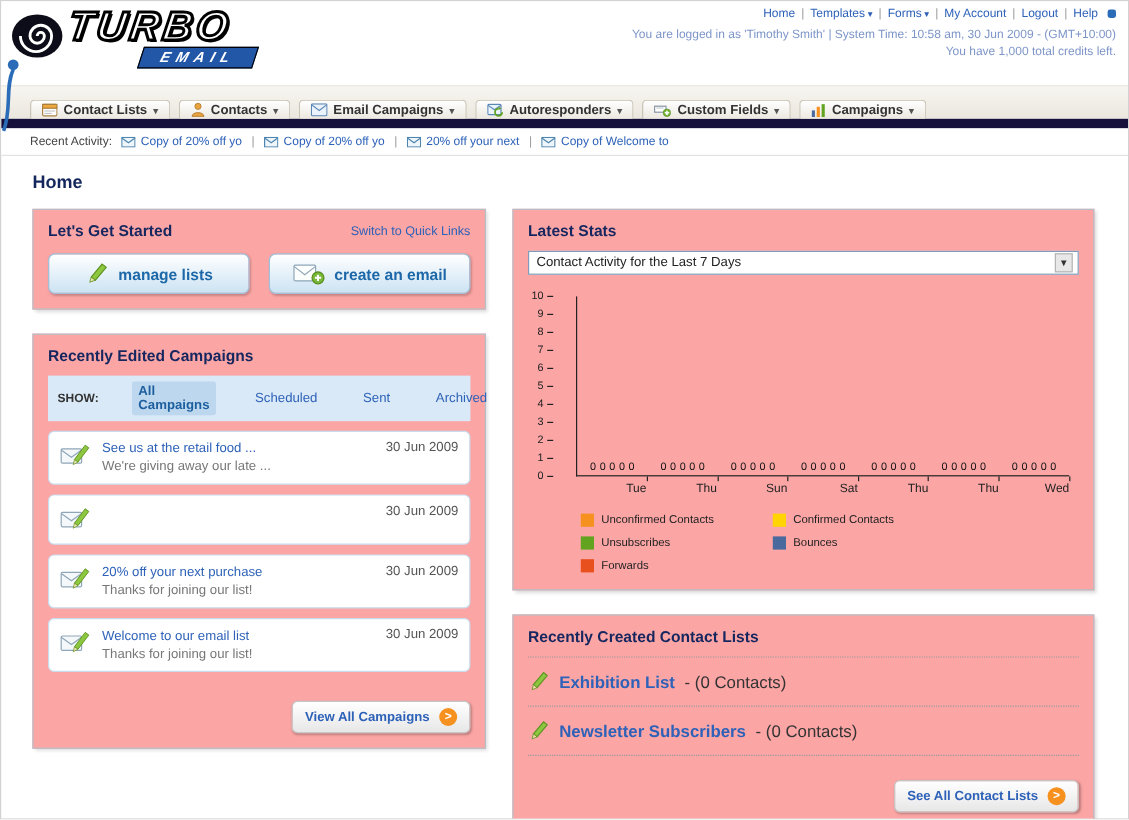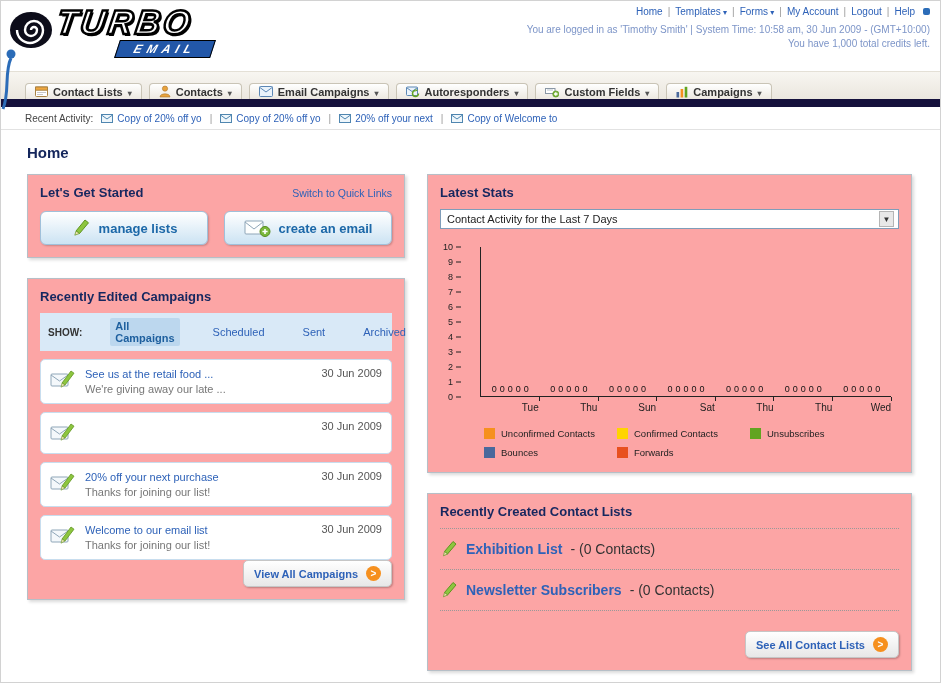--- a/index.html
+++ b/index.html
@@ -66,21 +66,21 @@
   .filter-bar { margin-top:9px; background:#d9e9f7; padding:5px 8px; display:flex; gap:28px; align-items:center; }
   .show-label { font-size:10px; font-weight:bold; color:#333; }
   .filter-link { font-size:11px; color:#2e62b8; text-decoration:none; cursor:pointer; padding:2px 5px; }
   .filter-link.active { background:#bcd7ee; border-radius:2px; font-weight:bold; color:#1d5f9e; }
   .campaign-item { position:relative; border:1px solid #c8ddee; border-radius:5px; margin-top:8px;
     padding:7px 9px 8px 9px; display:flex; gap:9px; min-height:42px; background:#fff; }
   .campaign-text { padding-top:1px; }
   .campaign-title { font-size:11px; color:#2e62b8; text-decoration:none; cursor:pointer; display:block; }
   .campaign-sub { font-size:11px; color:#777; margin-top:3px; }
   .campaign-date { position:absolute; right:9px; top:7px; font-size:11px; color:#555; }
-  .view-all-row { display:flex; justify-content:flex-end; margin-top:0; }
+  .view-all-row { display:flex; justify-content:flex-end; margin-top:24px; }
   .pill-button { display:inline-flex; align-items:center; gap:8px; border:1px solid #c6c6c6; border-radius:5px;
     background:linear-gradient(#ffffff,#e7e7e7); padding:5px 10px; font-size:11px; font-weight:bold;
     color:#2e62b8; box-shadow:1px 1px 2px rgba(0,0,0,0.25); cursor:pointer; }
   .arrow-circle { width:15px; height:15px; border-radius:50%; background:#f6901e; color:#fff; display:flex;
     align-items:center; justify-content:center; font-size:10px; font-weight:bold; line-height:1; }
 
   
   .stats-select { margin-top:9px; height:20px; border:1px solid #7f9db9; background:#fff; display:flex;
     align-items:center; justify-content:space-between; padding:0 4px 0 6px; font-size:11px; color:#222; cursor:pointer; }
   .select-caret { font-size:8px; color:#333; background:#e8e8e8; border:1px solid #b5b5b5; width:15px; height:16px;
@@ -92,21 +92,21 @@
   .ytick { position:absolute; right:17px; display:flex; align-items:center; gap:3px; font-size:9px; color:#222;
     line-height:1; transform:translateY(50%); }
   .ymark { width:5px; height:1px; background:#222; display:inline-block; }
   .group { flex:1; position:relative; }
   .group::after { content:""; position:absolute; right:-0.5px; bottom:-5px; width:1px; height:4px; background:#222; }
   .zeros { position:absolute; left:0; right:0; bottom:2px; display:flex; justify-content:center; gap:3px;
     font-size:9px; color:#111; }
   .x-labels { display:flex; margin:5px 8px 0 40px; }
   .x-label { flex:1; text-align:right; font-size:10px; color:#222; }
   .legend { margin:15px 0 2px 44px; display:flex; flex-wrap:wrap; row-gap:8px; }
-  .legend-item { width:133px; display:flex; align-items:center; gap:6px; font-size:9.5px; color:#222; }
+  .legend-item { width:160px; display:flex; align-items:center; gap:6px; font-size:9.5px; color:#222; }
   .legend-swatch { width:11px; height:11px; display:inline-block; flex:none; }
 
   
   .dotted { border-top:1px dotted #999; margin:9px 0; height:0; }
   .cl-item { display:flex; align-items:center; gap:8px; padding:2px 0; font-size:14px; }
   .cl-link { color:#2e62b8; font-weight:bold; text-decoration:none; cursor:pointer; }
   .cl-suffix { color:#333; }
   .see-all-row { display:flex; justify-content:flex-end; margin-top:20px; }
 </style>
 </head>

